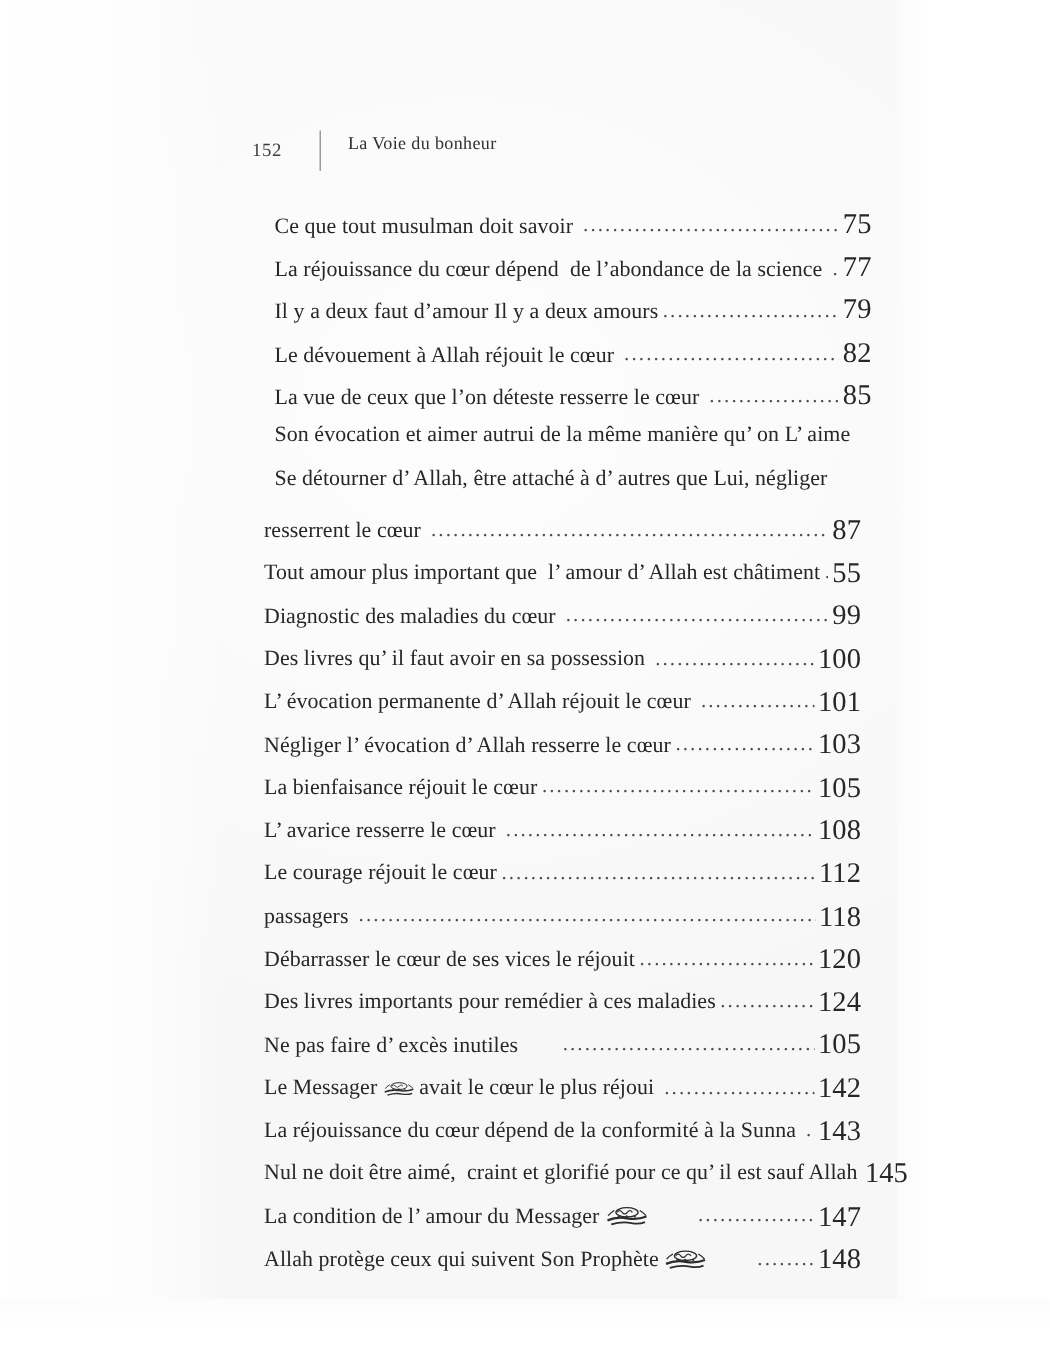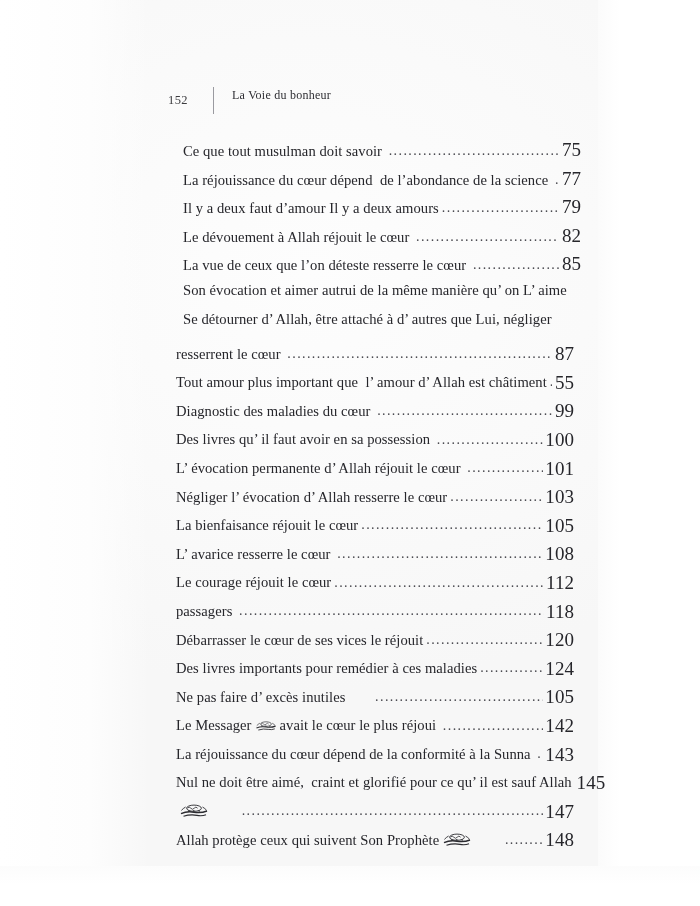--- a/index.html
+++ b/index.html
@@ -197,21 +197,21 @@
             <path d="M2 9.6 q6 -2.6 13 -1.4 q7 1.2 13 -1.2" fill="none" stroke="#2b2b30" stroke-width="1.5"></path>
             <path d="M4.5 12.3 q7 -2.2 13.5 -0.9 q5 1 9 -0.7" fill="none" stroke="#2b2b30" stroke-width="1.2"></path>
             <circle cx="9.5" cy="7.0" r="0.7" fill="#2b2b30"></circle>
             <circle cx="14.8" cy="6.8" r="0.7" fill="#2b2b30"></circle>
             <circle cx="20.2" cy="7.0" r="0.7" fill="#2b2b30"></circle>
             <path d="M23.5 3.0 q2.5 1.4 4.2 3.4" fill="none" stroke="#2b2b30" stroke-width="0.9"></path>
             <path d="M6.6 3.0 q-2.5 1.4 -4.2 3.4" fill="none" stroke="#2b2b30" stroke-width="0.9"></path>
           </svg></span><span class="entry-text">avait le cœur le plus réjoui </span><span class="leader"></span><span class="page-no">142</span></div>
       <div class="toc-entry noindent"><span class="entry-text">La réjouissance du cœur dépend de la conformité à la Sunna </span><span class="leader short"></span><span class="page-no">143</span></div>
       <div class="toc-entry noindent"><span class="entry-text">Nul ne doit être aimé,  craint et glorifié pour ce qu’ il est sauf Allah</span><span class="leader short"></span><span class="page-no">145</span></div>
-      <div class="toc-entry noindent"><span class="salawat"><svg width="30" height="15" viewBox="0 0 30 15">
+      <div class="toc-entry noindent"><span class="entry-text">La condition de l’ amour du Messager</span><span class="salawat"><svg width="30" height="15" viewBox="0 0 30 15">
             <ellipse cx="15" cy="4.2" rx="7.4" ry="3.1" fill="none" stroke="#2b2b30" stroke-width="0.9"></ellipse>
             <path d="M8.5 4.2 q1.6 -2.2 3.3 0 q1.7 2.2 3.4 0 q1.7 -2.2 3.4 0" fill="none" stroke="#2b2b30" stroke-width="0.8"></path>
             <path d="M2 9.6 q6 -2.6 13 -1.4 q7 1.2 13 -1.2" fill="none" stroke="#2b2b30" stroke-width="1.5"></path>
             <path d="M4.5 12.3 q7 -2.2 13.5 -0.9 q5 1 9 -0.7" fill="none" stroke="#2b2b30" stroke-width="1.2"></path>
             <circle cx="9.5" cy="7.0" r="0.7" fill="#2b2b30"></circle>
             <circle cx="14.8" cy="6.8" r="0.7" fill="#2b2b30"></circle>
             <circle cx="20.2" cy="7.0" r="0.7" fill="#2b2b30"></circle>
             <path d="M23.5 3.0 q2.5 1.4 4.2 3.4" fill="none" stroke="#2b2b30" stroke-width="0.9"></path>
             <path d="M6.6 3.0 q-2.5 1.4 -4.2 3.4" fill="none" stroke="#2b2b30" stroke-width="0.9"></path>
           </svg></span><span class="entry-text"> </span><span class="leader gap"></span><span class="page-no">147</span></div>

